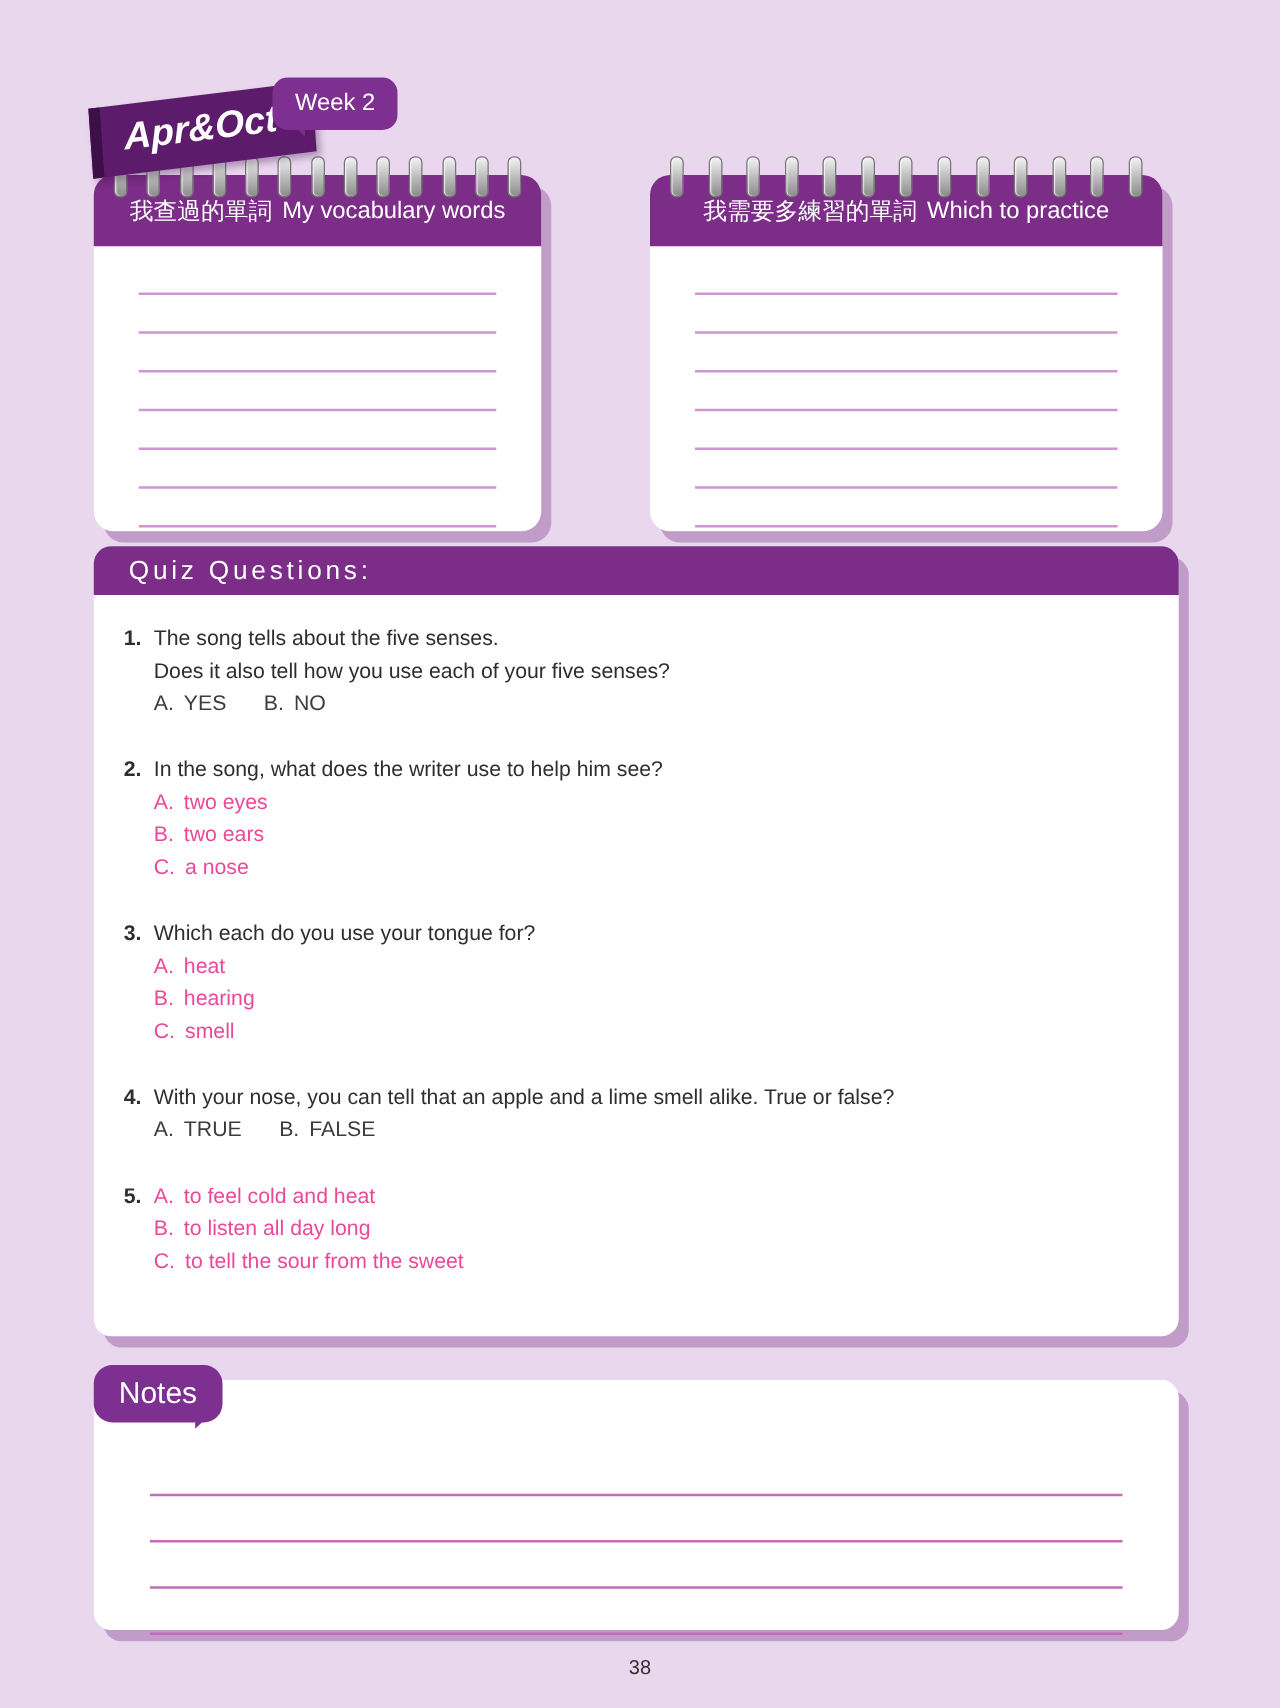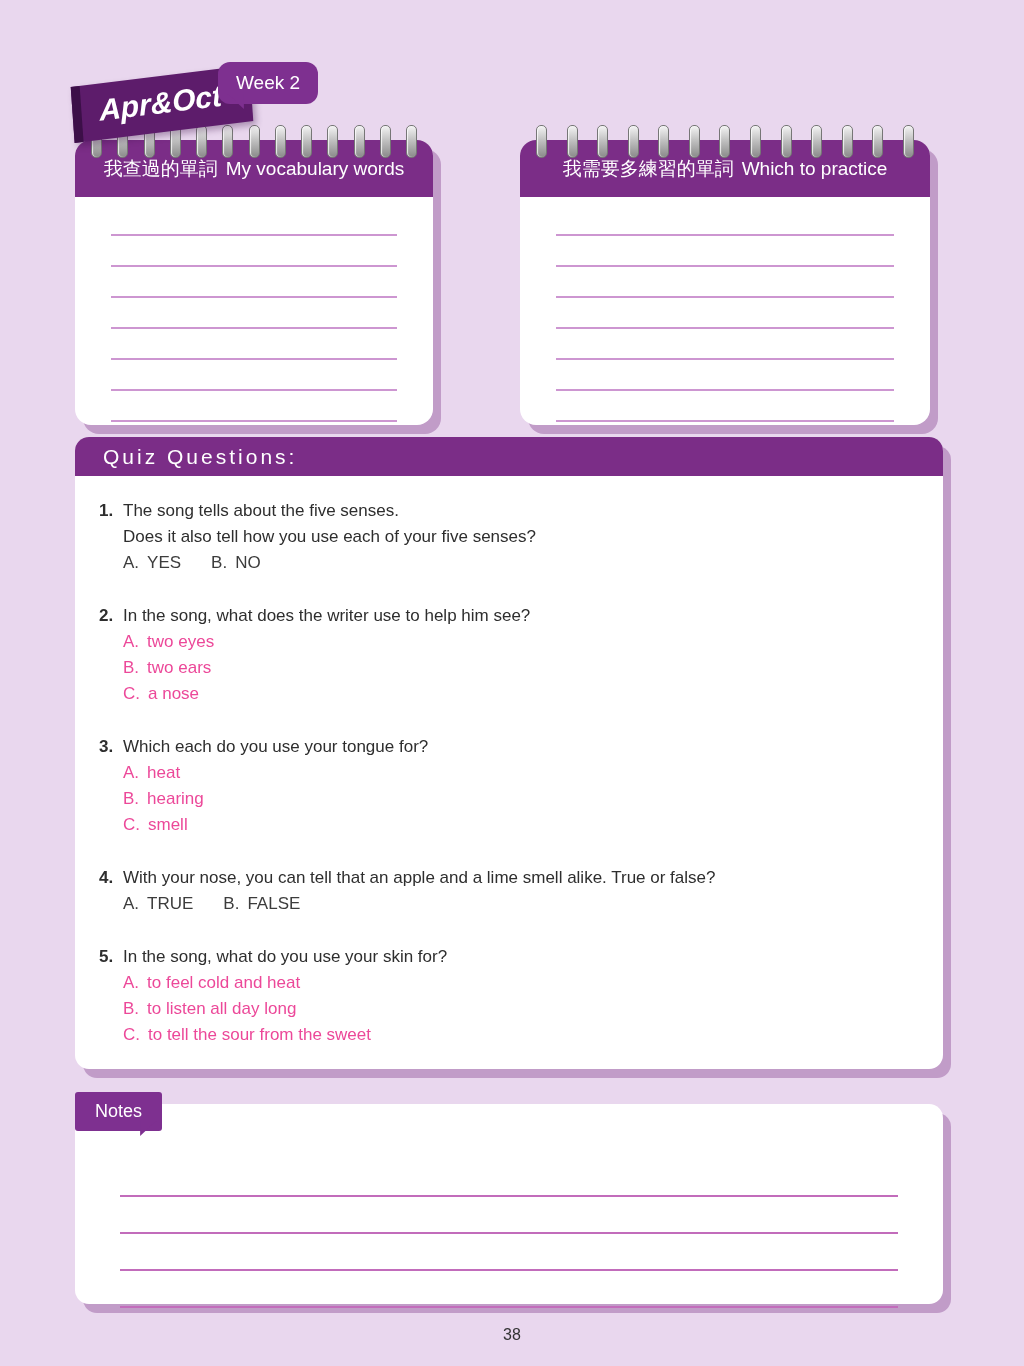--- a/index.html
+++ b/index.html
@@ -67,22 +67,22 @@
   .question{display:flex;margin-bottom:27px;}
   .q-num{width:24px;font-weight:bold;flex:0 0 24px;}
   .q-texts{flex:1;}
   .q-text{font-weight:normal;}
   .options.stacked .opt{display:block;color:#ec4899;}
   .options.inline{display:flex;gap:30px;color:#3c3c3c;}
   .opt-label{margin-right:8px;}
   
   .notes-bubble{
     position:absolute;left:75px;top:1092px;z-index:6;
-    background:#7e3090;color:#fff;font-size:18px;
-    padding:9px 20px;border-radius:3px;
+    background:#7e3090;color:#fff;font-size:24px;
+    padding:9px 20px;border-radius:15px;
   }
   .notes-bubble::after{
     content:"";position:absolute;right:12px;bottom:-13px;width:0;height:0;
     border:8px solid transparent;border-top:15px solid #7e3090;transform:skewX(-28deg);
   }
   .notes-card{
     position:absolute;left:75px;top:1104px;width:868px;height:200px;
     background:#fff;border-radius:14px;
     box-shadow:8px 9px 0 rgba(109,32,120,.32);
   }
@@ -233,21 +233,20 @@
           <span class="opt">
             <span class="opt-label">B.</span><span>FALSE</span>
           </span>
         </div>
       </div>
     </div>
 
     <div class="question">
       <span class="q-num">5.</span>
       <div class="q-texts">
-        <div class="q-text">In the song, what do you use your skin for?</div>
         <div class="options stacked">
           <span class="opt">
             <span class="opt-label">A.</span><span>to feel cold and heat</span>
           </span>
           <span class="opt">
             <span class="opt-label">B.</span><span>to listen all day long</span>
           </span>
           <span class="opt">
             <span class="opt-label">C.</span><span>to tell the sour from the sweet</span>
           </span>

